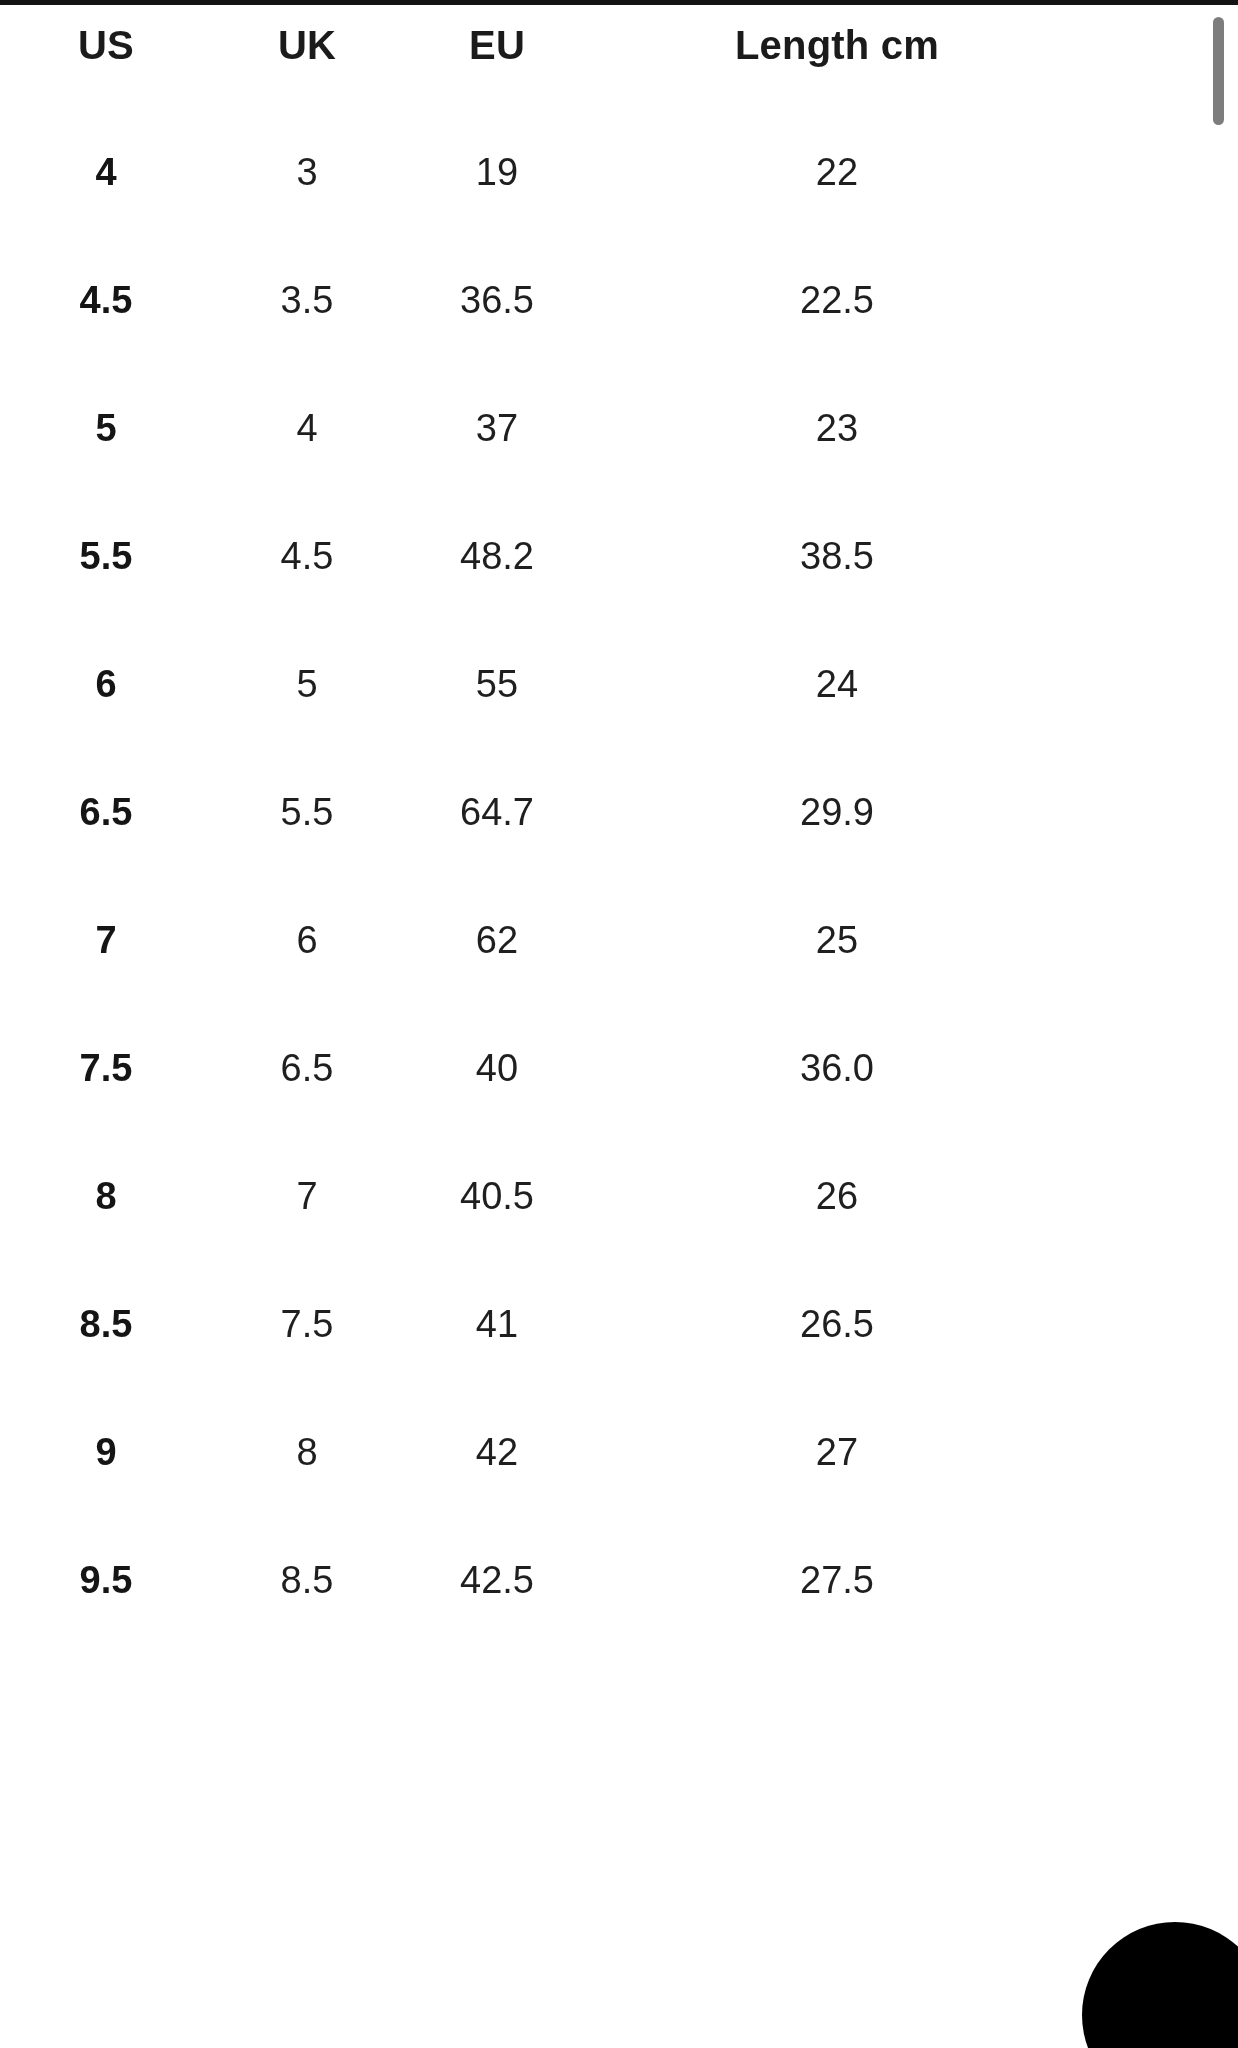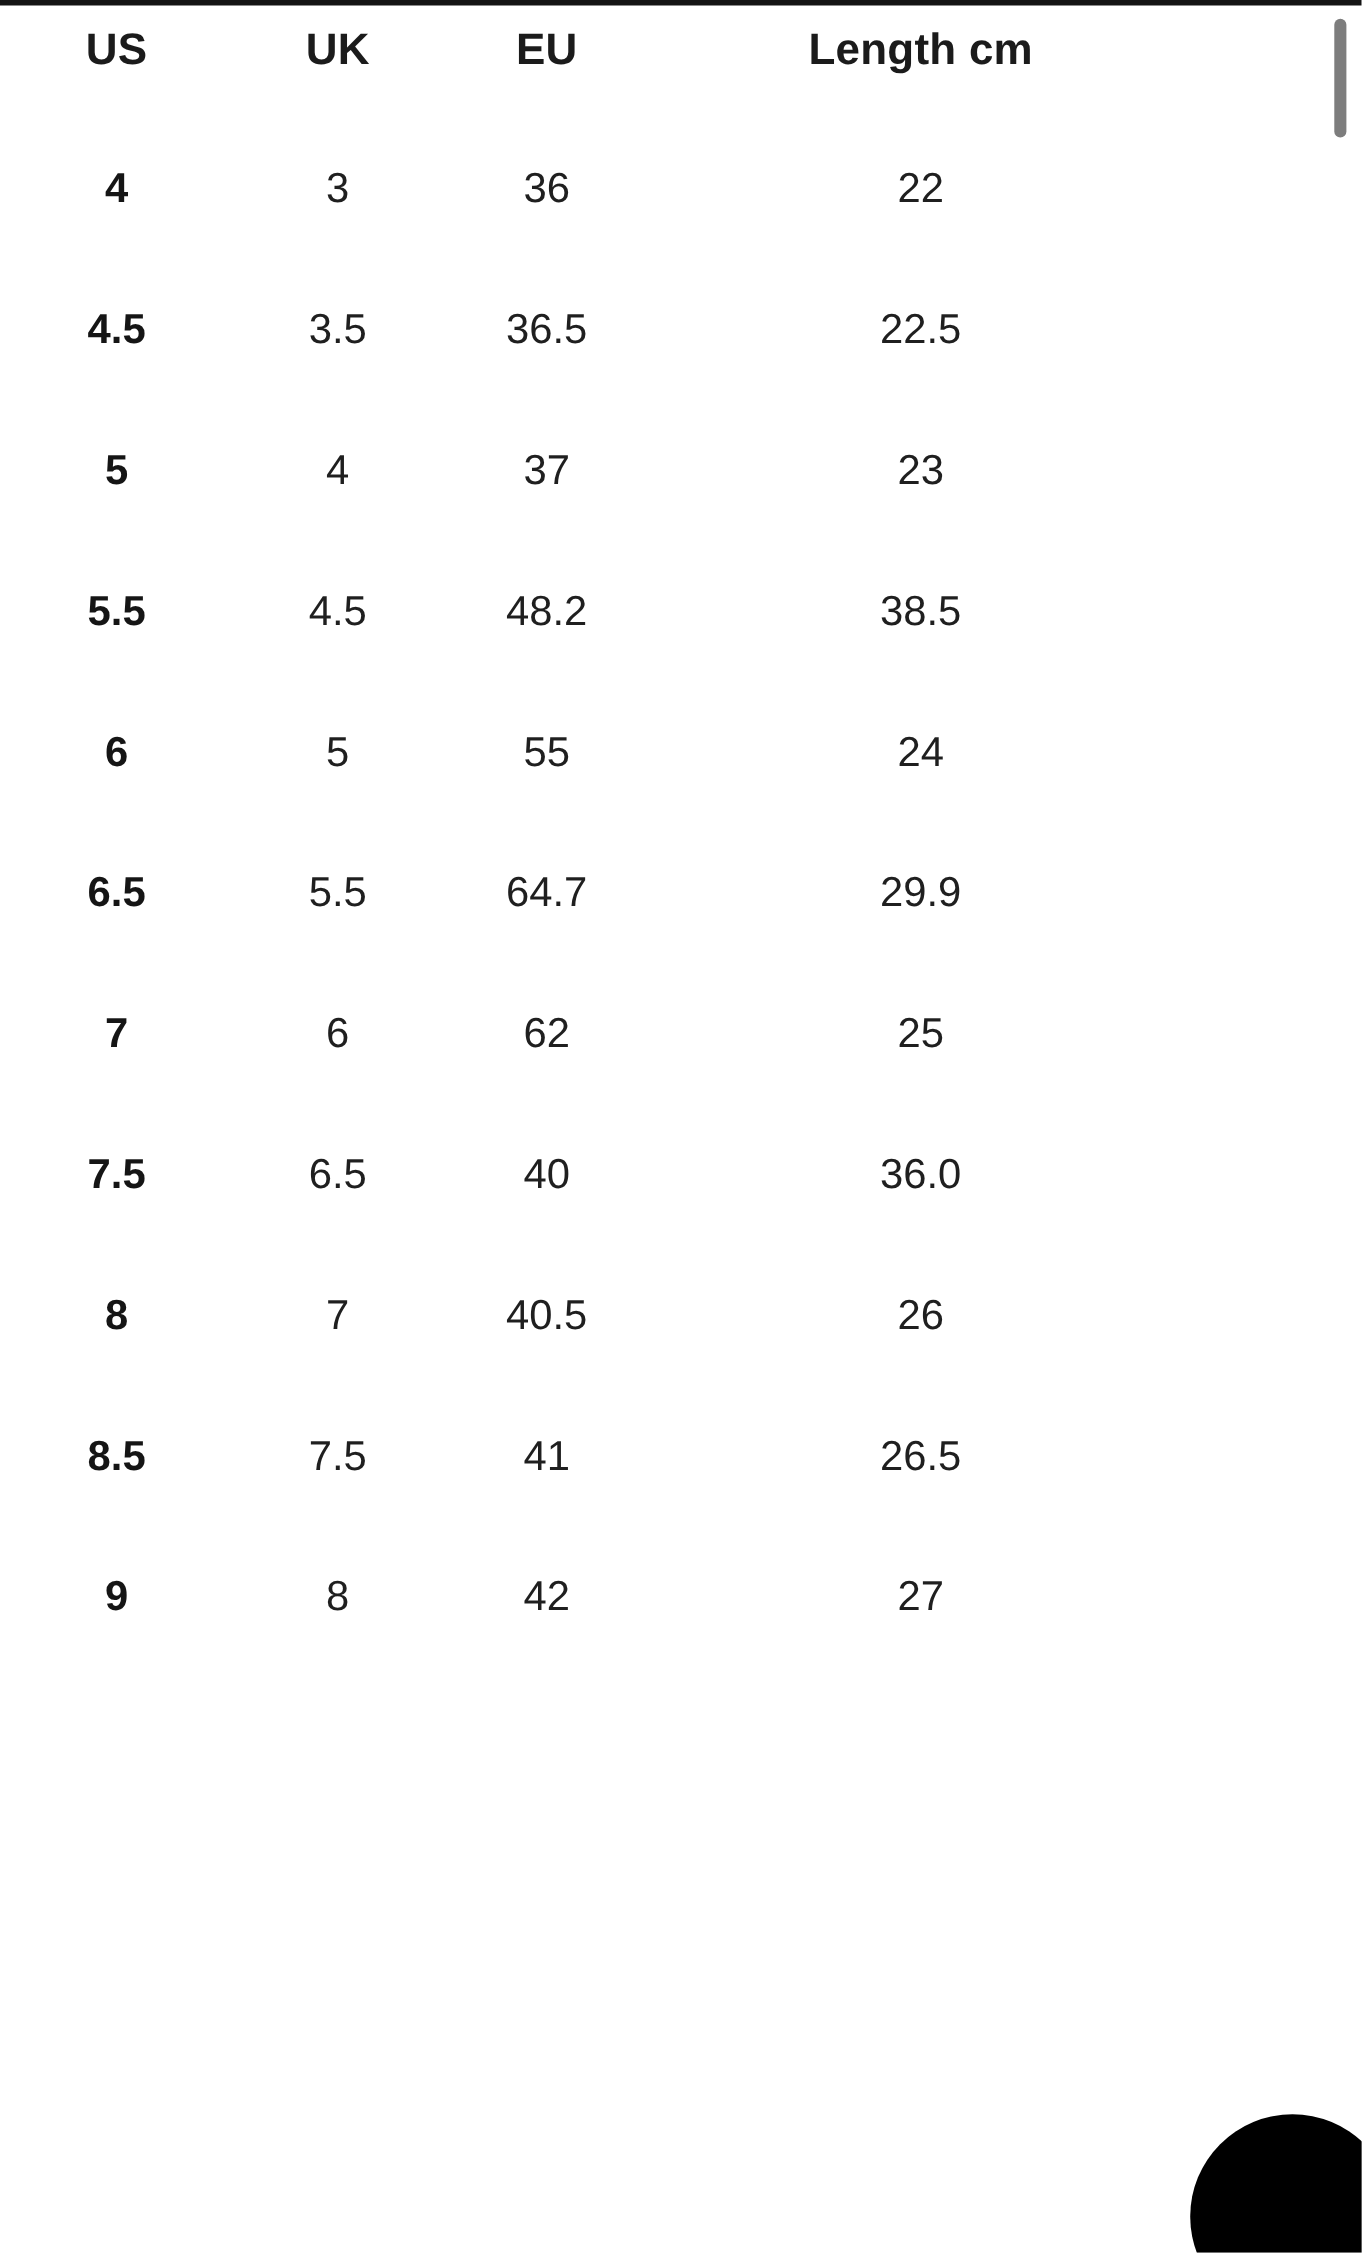--- a/index.html
+++ b/index.html
@@ -129,21 +129,21 @@
         <th>UK</th>
         <th>EU</th>
         <th>Length cm</th>
         <th class="pad-col"></th>
       </tr>
     </thead>
     <tbody id="table-body">
         <tr>
           <td class="col-us">4</td>
           <td class="col-uk">3</td>
-          <td class="col-eu">36</td>
+          <td class="col-eu">19</td>
           <td class="col-length">22</td>
           <td class="pad-col"></td>
         </tr>
         <tr>
           <td class="col-us">4.5</td>
           <td class="col-uk">3.5</td>
           <td class="col-eu">36.5</td>
           <td class="col-length">22.5</td>
           <td class="pad-col"></td>
         </tr>
@@ -203,20 +203,27 @@
           <td class="col-length">26.5</td>
           <td class="pad-col"></td>
         </tr>
         <tr>
           <td class="col-us">9</td>
           <td class="col-uk">8</td>
           <td class="col-eu">42</td>
           <td class="col-length">27</td>
           <td class="pad-col"></td>
         </tr>
+        <tr>
+          <td class="col-us">9.5</td>
+          <td class="col-uk">8.5</td>
+          <td class="col-eu">42.5</td>
+          <td class="col-length">27.5</td>
+          <td class="pad-col"></td>
+        </tr>
       </tbody>
   </table>
 
   <div class="scrollbar-track">
     <div class="scrollbar-thumb"></div>
   </div>
 
   <div class="fab"></div>
 
 </div>

